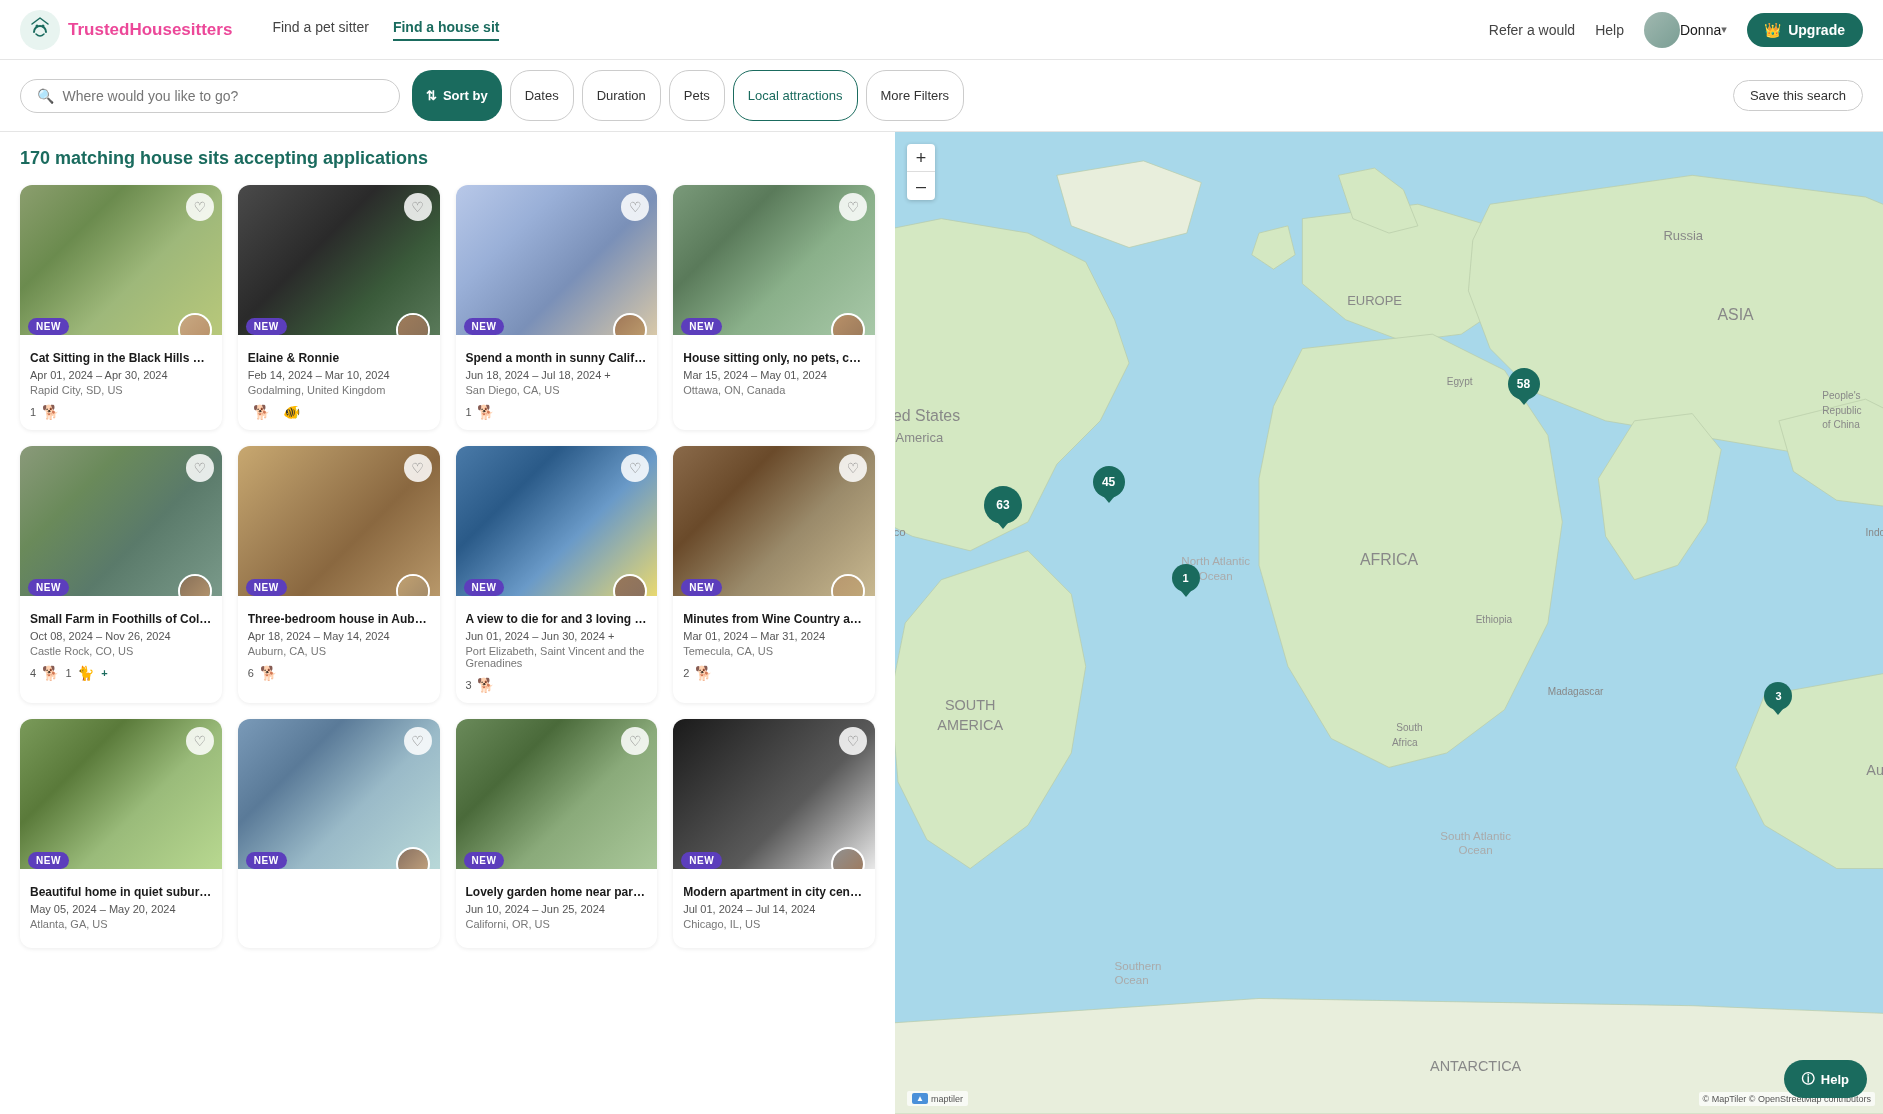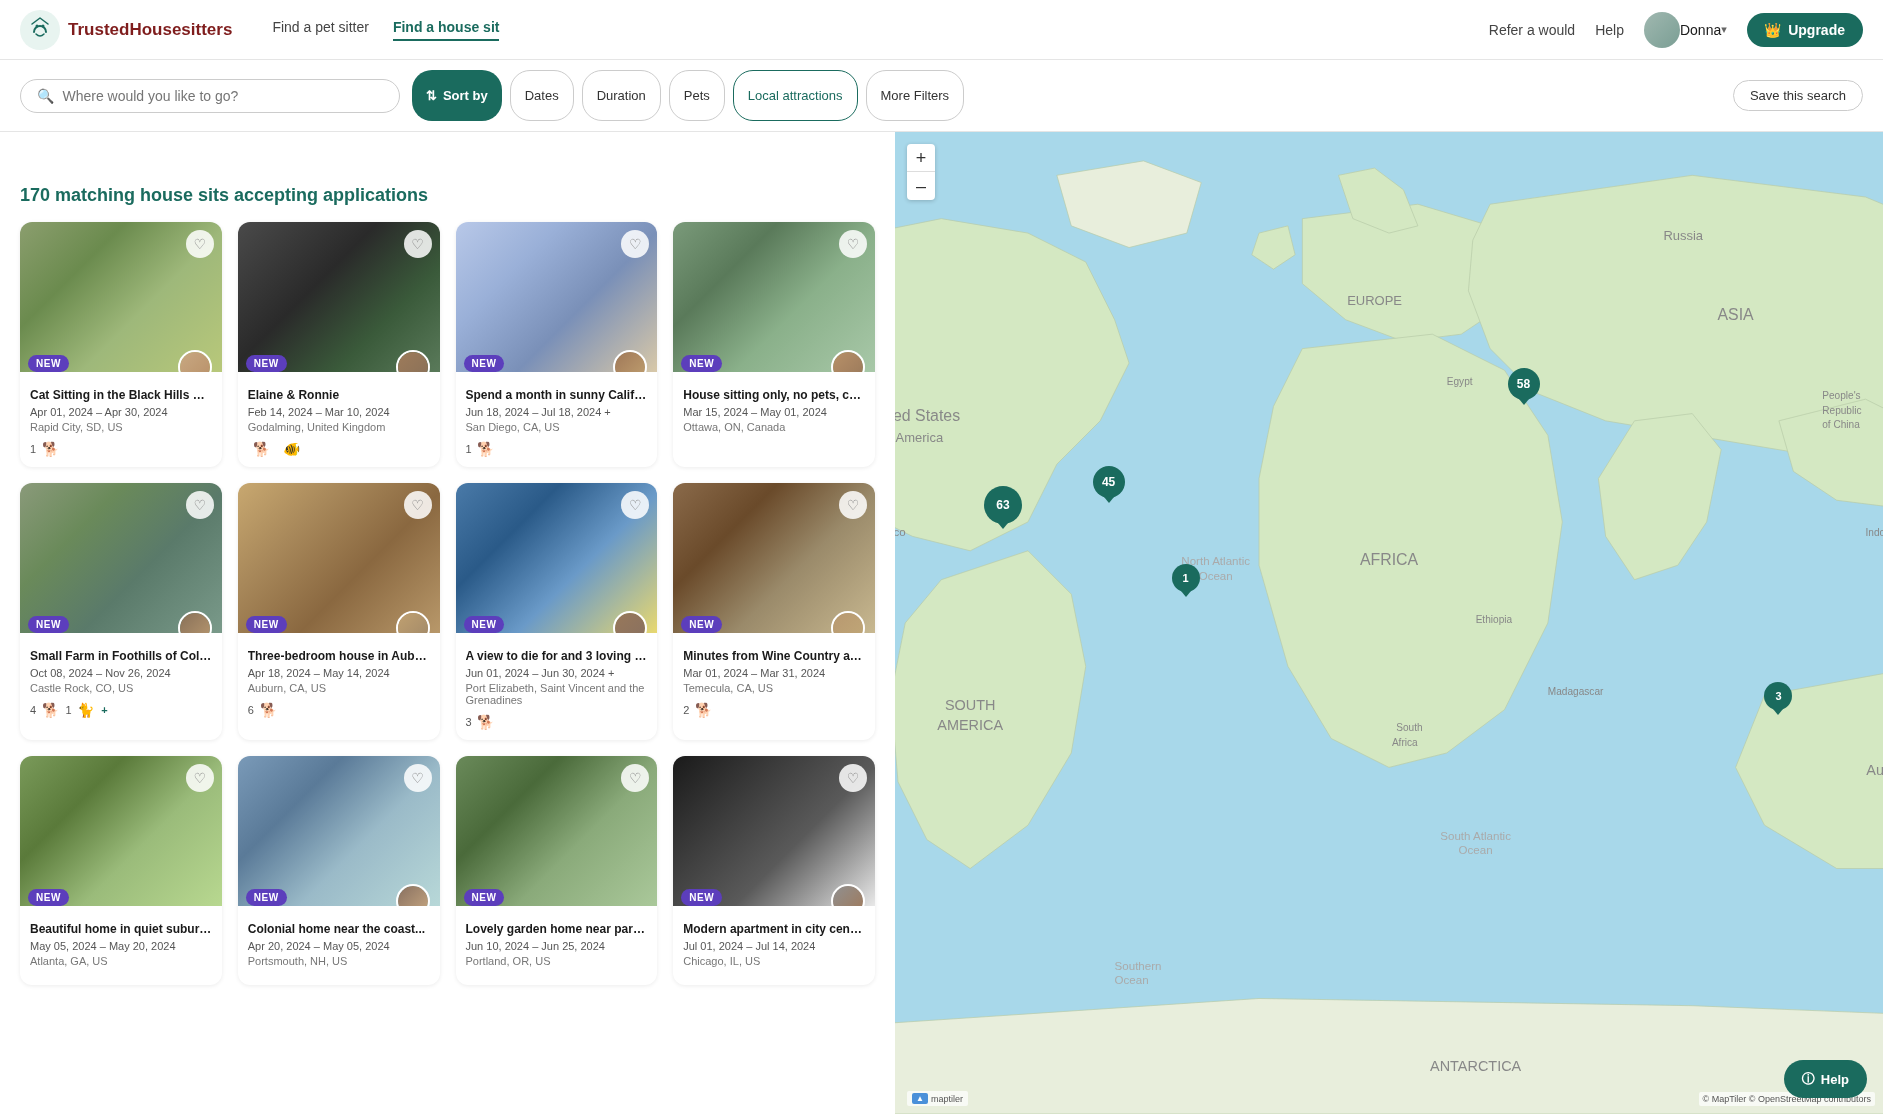--- a/index.html
+++ b/index.html
@@ -4,21 +4,21 @@
   <style>
     * { box-sizing: border-box; margin: 0; padding: 0; }
     body { font-family: -apple-system, BlinkMacSystemFont, 'Segoe UI', sans-serif; background: #f5f5f5; overflow-x: hidden; }
 
     .page-wrapper { display: flex; flex-direction: column; height: 100vh; background: #fff; }
 
     
     .header { display: flex; align-items: center; padding: 0 20px; height: 60px; background: #fff; border-bottom: 1px solid #e5e5e5; gap: 20px; }
     .logo-area { display: flex; align-items: center; gap: 8px; margin-right: 20px; }
     .logo-icon { width: 40px; height: 40px; }
-    .logo-text { font-size: 17px; font-weight: 700; color: #7f1d1d; }
+    .logo-text { font-size: 17px; font-weight: 700; color: #ec4899; }
     .nav-links { display: flex; gap: 24px; }
     .nav-link { font-size: 14px; color: #444; text-decoration: none; padding-bottom: 4px; cursor: pointer; }
     .nav-link.active { color: #1a6b5e; border-bottom: 2px solid #1a6b5e; font-weight: 600; }
     .header-right { margin-left: auto; display: flex; align-items: center; gap: 20px; }
     .header-text-link { font-size: 14px; color: #444; cursor: pointer; }
     .user-area { display: flex; align-items: center; gap: 0; cursor: pointer; }
     .avatar { width: 36px; height: 36px; border-radius: 50%; background: #ccc; overflow: hidden; display: flex; align-items: center; justify-content: center; }
     .avatar-img { width: 100%; height: 100%; object-fit: cover; background: linear-gradient(135deg, #a0b8b0, #7a9e94); }
     .user-name { font-size: 14px; font-weight: 500; color: #1a1a1a; }
     .chevron { font-size: 11px; color: #666; }
@@ -34,21 +34,21 @@
     .sort-btn { display: flex; align-items: center; gap: 6px; padding: 7px 14px; background: #1a6b5e; color: #fff; border: none; border-radius: 20px; font-size: 13px; font-weight: 600; cursor: pointer; }
     .filter-btn { padding: 17px 14px; background: #fff; color: #333; border: 1px solid #ccc; border-radius: 20px; font-size: 13px; cursor: pointer; font-weight: 500; }
     .filter-btn.active { border-color: #1a6b5e; color: #1a6b5e; }
     .save-search-btn { margin-left: auto; padding: 7px 16px; background: #fff; color: #333; border: 1px solid #ccc; border-radius: 20px; font-size: 13px; cursor: pointer; font-weight: 500; white-space: nowrap; }
 
     
     .main { display: flex; flex: 1; overflow: hidden; }
 
     
     .listings-panel { width: 895px; overflow-y: auto; padding: 16px 20px; flex-shrink: 0; }
-    .results-count { font-size: 18px; font-weight: 700; color: #1a6b5e; margin-bottom: 16px; margin-top: 37px; }
+    .results-count { font-size: 18px; font-weight: 700; color: #1a6b5e; margin-bottom: 16px; }
 
     
     .card-grid { display: grid; grid-template-columns: repeat(4, 1fr); gap: 16px; }
 
     .listing-card { background: #fff; border-radius: 12px; overflow: hidden; cursor: pointer; box-shadow: 0 1px 4px rgba(0,0,0,0.08); }
     .card-img-wrap { position: relative; height: 150px; overflow: hidden; }
     .card-img-placeholder { width: 100%; height: 100%; }
     .badge { position: absolute; bottom: 0; left: 8px; padding: 3px 8px; border-radius: 20px; font-size: 10px; font-weight: 700; letter-spacing: 0.5px; }
     .badge-new { background: #5c3ebc; color: #fff; }
     .heart-btn { position: absolute; top: 8px; right: 8px; width: 28px; height: 28px; background: rgba(255,255,255,0.85); border-radius: 50%; display: flex; align-items: center; justify-content: center; cursor: pointer; border: none; font-size: 14px; color: #888; }
@@ -339,38 +339,32 @@
   </div>
           <div class="listing-card">
     <div class="card-img-wrap">
       <div class="card-img-placeholder img-house10"></div>
       <span class="badge badge-new">NEW</span>
       <button class="heart-btn">♡</button>
       <div class="sitter-avatar">
                 <div class="sitter-avatar-inner" style="background:linear-gradient(135deg, #887060, #c8a882)"></div>
               </div>
     </div>
-    <div class="card-body">
-      <div class="card-title">Colonial home near the coast...</div>
-      <div class="card-dates">Apr 20, 2024 – May 05, 2024</div>
-      <div class="card-location">Portsmouth, NH, US</div>
-
-    </div>
   </div>
           <div class="listing-card">
     <div class="card-img-wrap">
       <div class="card-img-placeholder img-house11"></div>
       <span class="badge badge-new">NEW</span>
       <button class="heart-btn">♡</button>
 
     </div>
     <div class="card-body">
       <div class="card-title">Lovely garden home near park...</div>
       <div class="card-dates">Jun 10, 2024 – Jun 25, 2024</div>
-      <div class="card-location">Portland, OR, US</div>
+      <div class="card-location">Californi, OR, US</div>
 
     </div>
   </div>
           <div class="listing-card">
     <div class="card-img-wrap">
       <div class="card-img-placeholder img-house12"></div>
       <span class="badge badge-new">NEW</span>
       <button class="heart-btn">♡</button>
       <div class="sitter-avatar">
                 <div class="sitter-avatar-inner" style="background:linear-gradient(135deg, #909090, #a07858)"></div>

